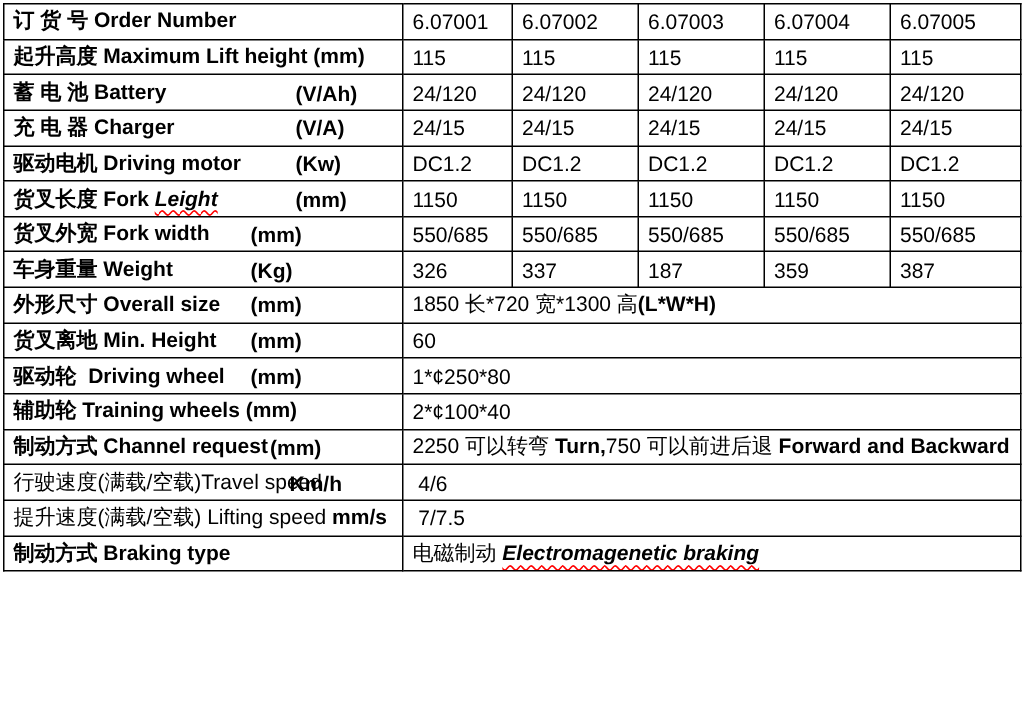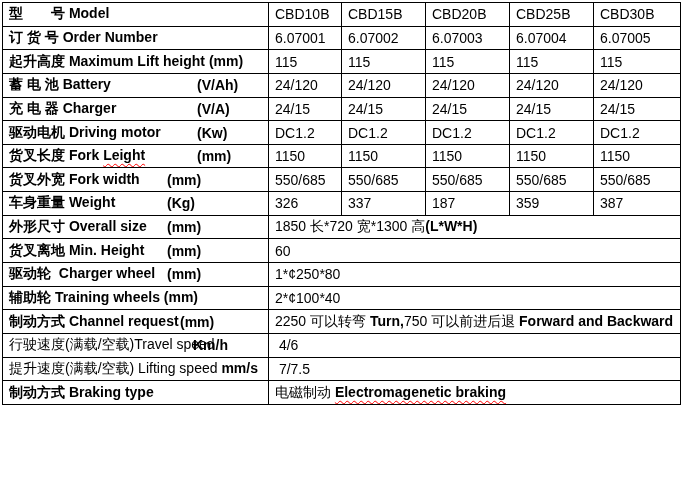--- a/index.html
+++ b/index.html
@@ -35,44 +35,37 @@
     top:50%;
     transform:translateY(-50%);
     font-weight:bold;
     white-space:pre;
   }
   .b{font-weight:bold;margin-top:28px;}
   .sq{
     text-decoration:underline wavy #ff0000;
     text-decoration-thickness:1px;
     text-underline-offset:3px;
+    font-style:italic;
   }
 </style>
 </head>
 <body>
 
 <table>
   <colgroup>
     <col style="width:266px">
       <col style="width:73px">
       <col style="width:84px">
     <col style="width:84px">
       <col style="width:84px">
       <col style="width:87px">
   </colgroup>
   <tbody>
 
-    <tr>
-      <td class="lbl"><span>型　　号 Model</span></td>
-      <td>CBD10B</td>
-      <td>CBD15B</td>
-      <td>CBD20B</td>
-      <td>CBD25B</td>
-      <td>CBD30B</td>
-    </tr>
 
     <tr>
       <td class="lbl"><span>订 货 号 Order Number</span></td>
       <td>6.07001</td>
       <td>6.07002</td>
       <td>6.07003</td>
       <td>6.07004</td>
       <td>6.07005</td>
     </tr>
 
@@ -144,21 +137,21 @@
       <td class="lbl"><span>外形尺寸 Overall size</span><span class="unit" style="left:164px">(mm)</span></td>
       <td colspan="5"><span>1850 长*720 宽*1300 高</span><span class="b">(L*W*H)</span></td>
     </tr>
 
     <tr>
       <td class="lbl"><span>货叉离地 Min. Height</span><span class="unit" style="left:164px">(mm)</span></td>
       <td colspan="5">60</td>
     </tr>
 
     <tr>
-      <td class="lbl"><span>驱动轮  Charger wheel</span><span class="unit" style="left:164px">(mm)</span></td>
+      <td class="lbl"><span>驱动轮  Driving wheel</span><span class="unit" style="left:164px">(mm)</span></td>
       <td colspan="5">1*¢250*80</td>
     </tr>
 
     <tr>
       <td class="lbl"><span>辅助轮 Training wheels (mm)</span></td>
       <td colspan="5">2*¢100*40</td>
     </tr>
 
 
 

